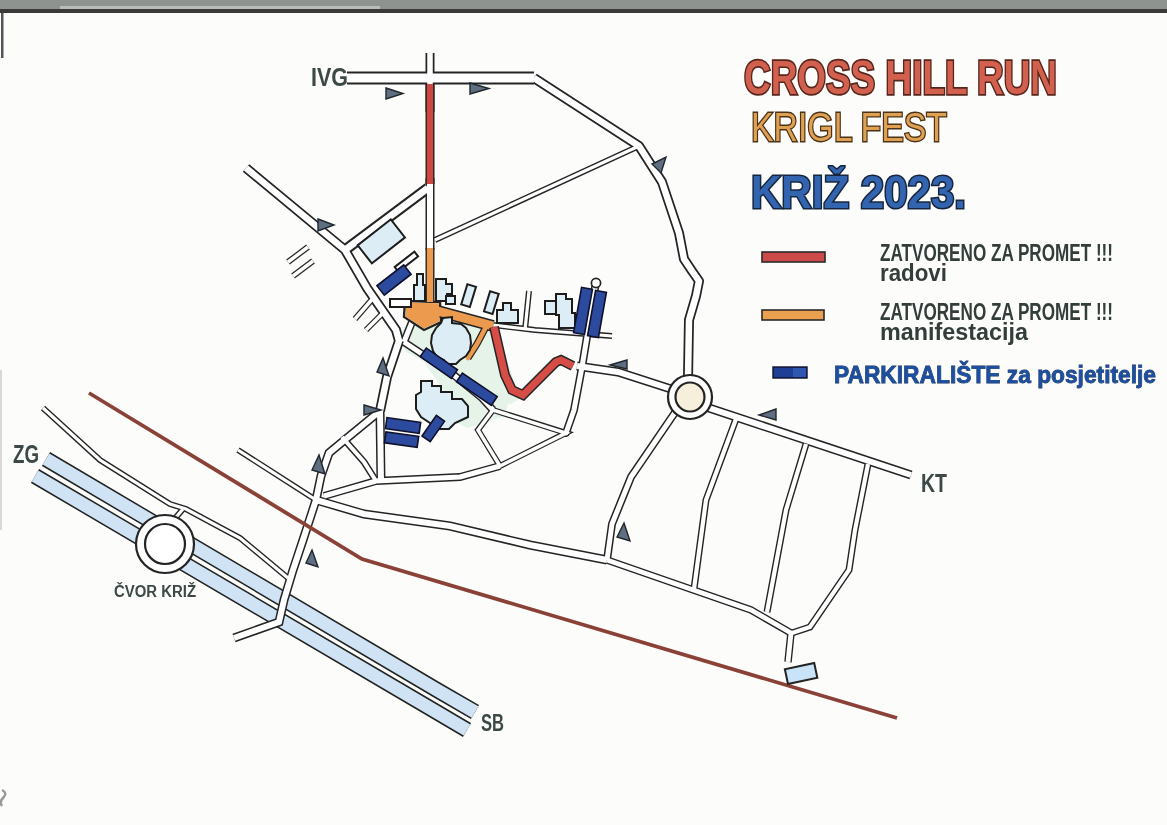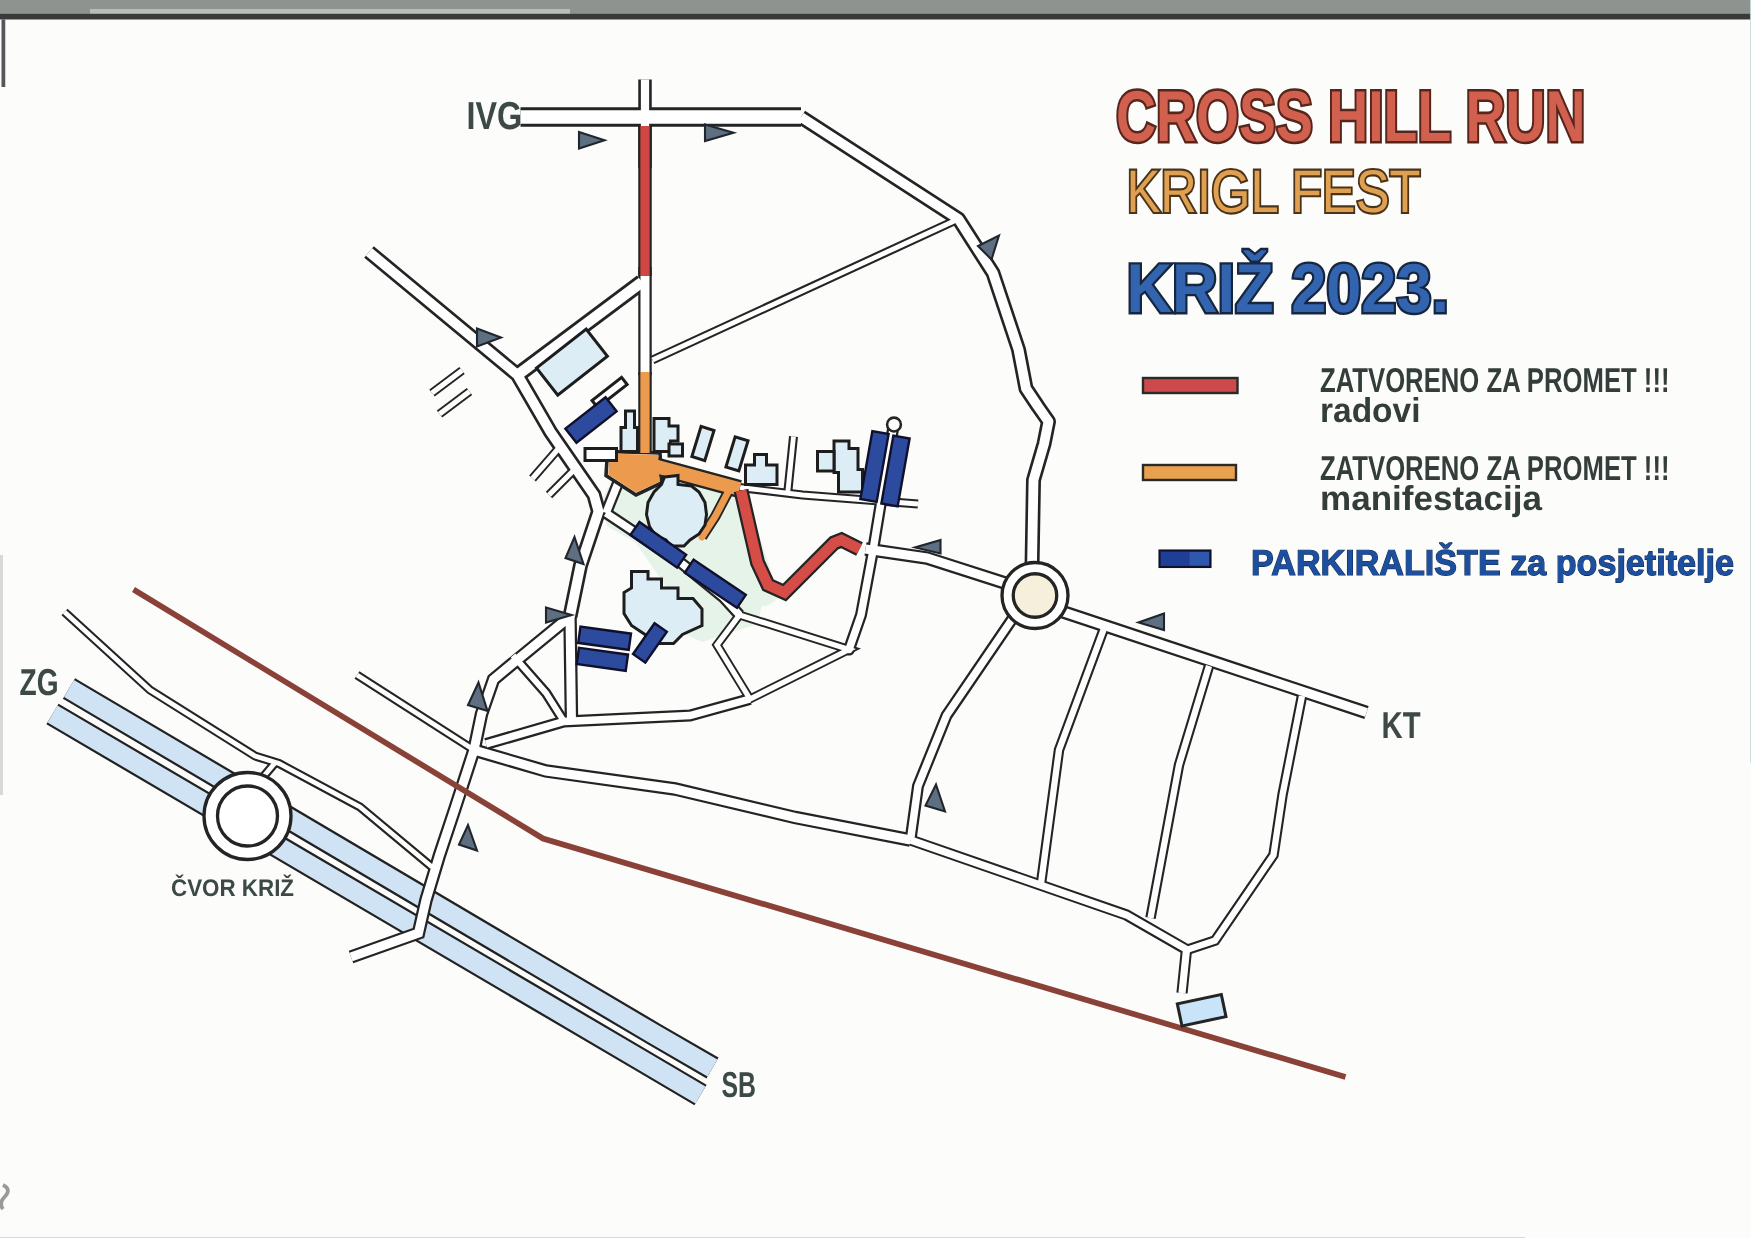--- a/index.html
+++ b/index.html
@@ -1,16 +1,16 @@
 <!DOCTYPE html>
 <html><head>
 <meta charset="utf-8">
 <style>
 html,body{margin:0;padding:0;background:#ffffff;overflow:hidden;width:1167px;height:825px;}
-#page{position:relative;width:1167px;height:825px;background:#0f766e;overflow:hidden;font-family:"Liberation Sans",sans-serif;}
+#page{position:relative;width:1167px;height:825px;background:#f9a8d4;overflow:hidden;font-family:"Liberation Sans",sans-serif;}
 svg{position:absolute;left:0;top:0;}
 </style>
 </head>
 <body>
 <div id="page">
 <svg width="1167" height="825" viewBox="0 0 1167 825">
 
 <rect x="0" y="0" width="1167" height="825" fill="#fcfcfa"></rect>
 
 <rect x="0" y="0" width="1167" height="9" fill="#8f938f"></rect>

